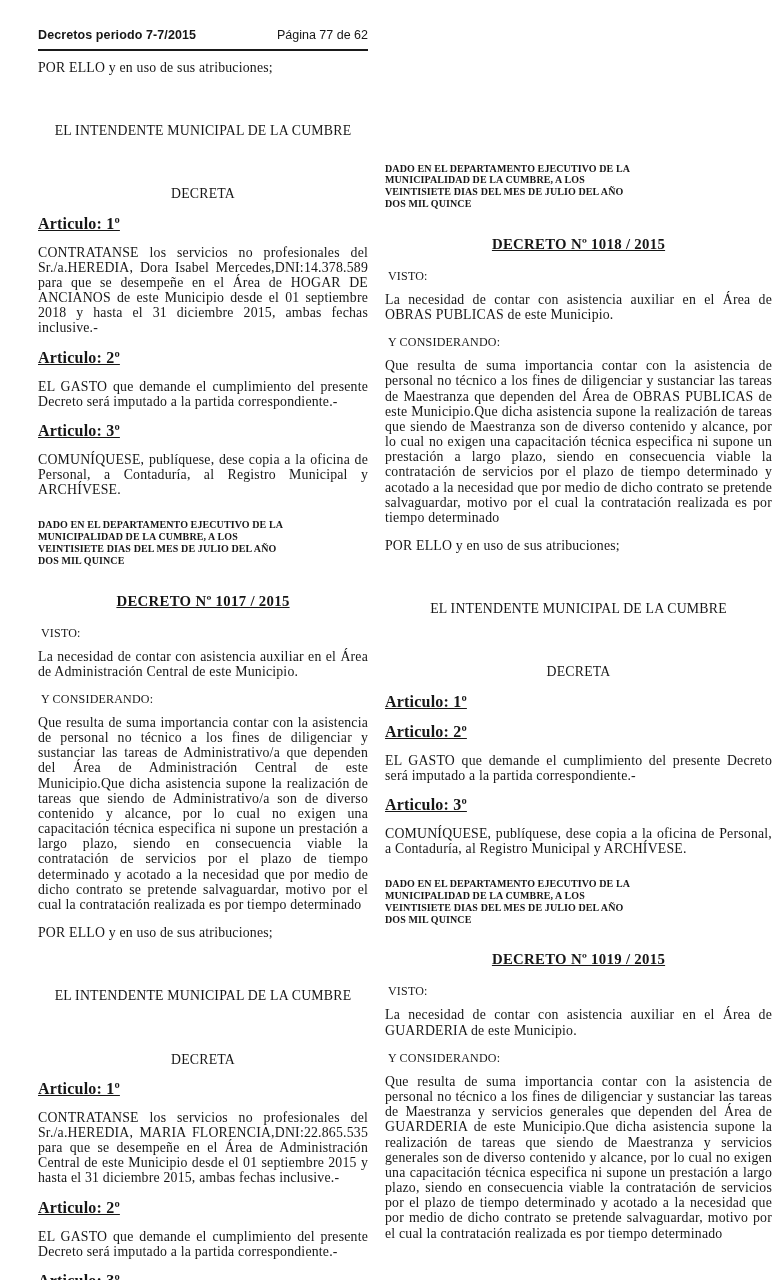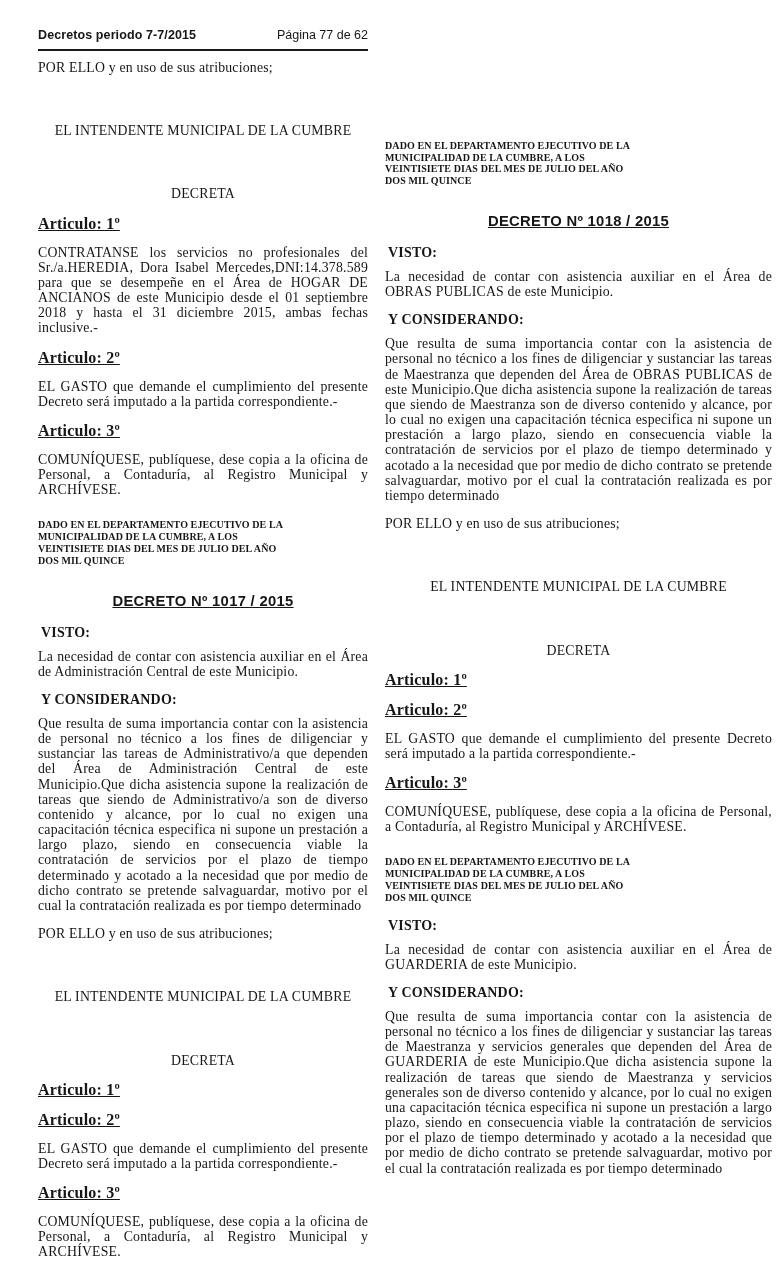--- a/index.html
+++ b/index.html
@@ -67,31 +67,31 @@
   .dado {
     font-size: 10px;
     font-weight: bold;
     line-height: 1.18;
     white-space: pre-line;
     text-align: left;
     letter-spacing: 0.1px;
     margin: 22px 0 14px 0;
   }
   .decree-title {
-    font-family: Liberation Sans, sans-serif;
+    font-family: Liberation Serif, serif;
     font-size: 14.8px;
     font-weight: bold;
     text-align: center;
     text-decoration: underline;
     letter-spacing: 0.3px;
     margin: 26px 0 16px 0;
   }
   .section-label {
-    font-size: 14px;
-    font-weight: bold;
+    font-size: 12px;
+    font-weight: normal;
     margin: 2px 0 8px 0;
     padding-left: 3px;
     letter-spacing: 0.2px;
   }
   h2, h3 { font-family: inherit; }
   .decree-title, .article-h, .section-label { display: block; }
 </style>
 </head>
 <body>
 
@@ -120,20 +120,21 @@
 DOS MIL QUINCE</p>
       <h2 class="decree-title">DECRETO Nº 1017 / 2015</h2>
       <h3 class="section-label">VISTO:</h3>
       <p class="para">La necesidad de contar con asistencia auxiliar en el Área de Administración Central de este Municipio.</p>
       <h3 class="section-label">Y CONSIDERANDO:</h3>
       <p class="para">Que resulta de suma importancia contar con la asistencia de personal no técnico a los fines de diligenciar y sustanciar las tareas de Administrativo/a que dependen del Área de Administración Central de este Municipio.Que dicha asistencia supone la realización de tareas que siendo de Administrativo/a son de diverso contenido y alcance, por lo cual no exigen una capacitación técnica especifica ni supone un prestación a largo plazo, siendo en consecuencia viable la contratación de servicios por el plazo de tiempo determinado y acotado  a la necesidad que por medio de dicho contrato se pretende salvaguardar, motivo por el cual la contratación realizada es por tiempo determinado</p>
       <p class="para">POR ELLO y en uso de sus atribuciones;</p>
       <p class="para center">EL INTENDENTE MUNICIPAL DE LA CUMBRE</p>
       <p class="para center">DECRETA</p>
       <h3 class="article-h">Articulo: 1º</h3>
+      <p class="para">CONTRATANSE los servicios no profesionales del Sr./a.HEREDIA, MARIA FLORENCIA,DNI:22.865.535 para que se desempeñe  en  el Área de Administración Central de este Municipio desde el 01 septiembre 2015 y hasta el 31 diciembre 2015,  ambas fechas inclusive.-</p>
       <h3 class="article-h">Articulo: 2º</h3>
       <p class="para">EL GASTO que demande el cumplimiento del presente Decreto será imputado a la partida correspondiente.-</p>
       <h3 class="article-h">Articulo: 3º</h3>
       <p class="para">COMUNÍQUESE, publíquese, dese copia a la oficina de Personal, a  Contaduría, al Registro Municipal  y ARCHÍVESE.</p>
     </div>
 
     <div class="col-right">
       <p class="dado" style="margin-top:0">DADO EN EL DEPARTAMENTO EJECUTIVO DE LA
 MUNICIPALIDAD DE LA CUMBRE, A LOS
 VEINTISIETE DIAS DEL MES DE JULIO DEL AÑO
@@ -148,20 +149,21 @@
       <p class="para center">DECRETA</p>
       <h3 class="article-h">Articulo: 1º</h3>
       <h3 class="article-h">Articulo: 2º</h3>
       <p class="para">EL GASTO que demande el cumplimiento del presente Decreto será imputado a la partida correspondiente.-</p>
       <h3 class="article-h">Articulo: 3º</h3>
       <p class="para">COMUNÍQUESE, publíquese, dese copia a la oficina de Personal, a  Contaduría, al Registro Municipal  y ARCHÍVESE.</p>
       <p class="dado">DADO EN EL DEPARTAMENTO EJECUTIVO DE LA
 MUNICIPALIDAD DE LA CUMBRE, A LOS
 VEINTISIETE DIAS DEL MES DE JULIO DEL AÑO
 DOS MIL QUINCE</p>
+      <h2 class="decree-title">DECRETO Nº 1019 / 2015</h2>
       <h3 class="section-label">VISTO:</h3>
       <p class="para">La necesidad de contar con asistencia auxiliar en el Área de GUARDERIA de este Municipio.</p>
       <h3 class="section-label">Y CONSIDERANDO:</h3>
       <p class="para">Que resulta de suma importancia contar con la asistencia de personal no técnico a los fines de diligenciar y sustanciar las tareas de Maestranza y servicios generales que dependen del Área de GUARDERIA de este Municipio.Que dicha asistencia supone la realización de tareas que siendo de Maestranza y servicios generales son de diverso contenido y alcance, por lo cual no exigen una capacitación técnica especifica ni supone un prestación a largo plazo, siendo en consecuencia viable la contratación de servicios por el plazo de tiempo determinado y acotado  a la necesidad que por medio de dicho contrato se pretende salvaguardar, motivo por el cual la contratación realizada es por tiempo determinado</p>
     </div>
 
   </div>
 </div>
 
 </body></html>

